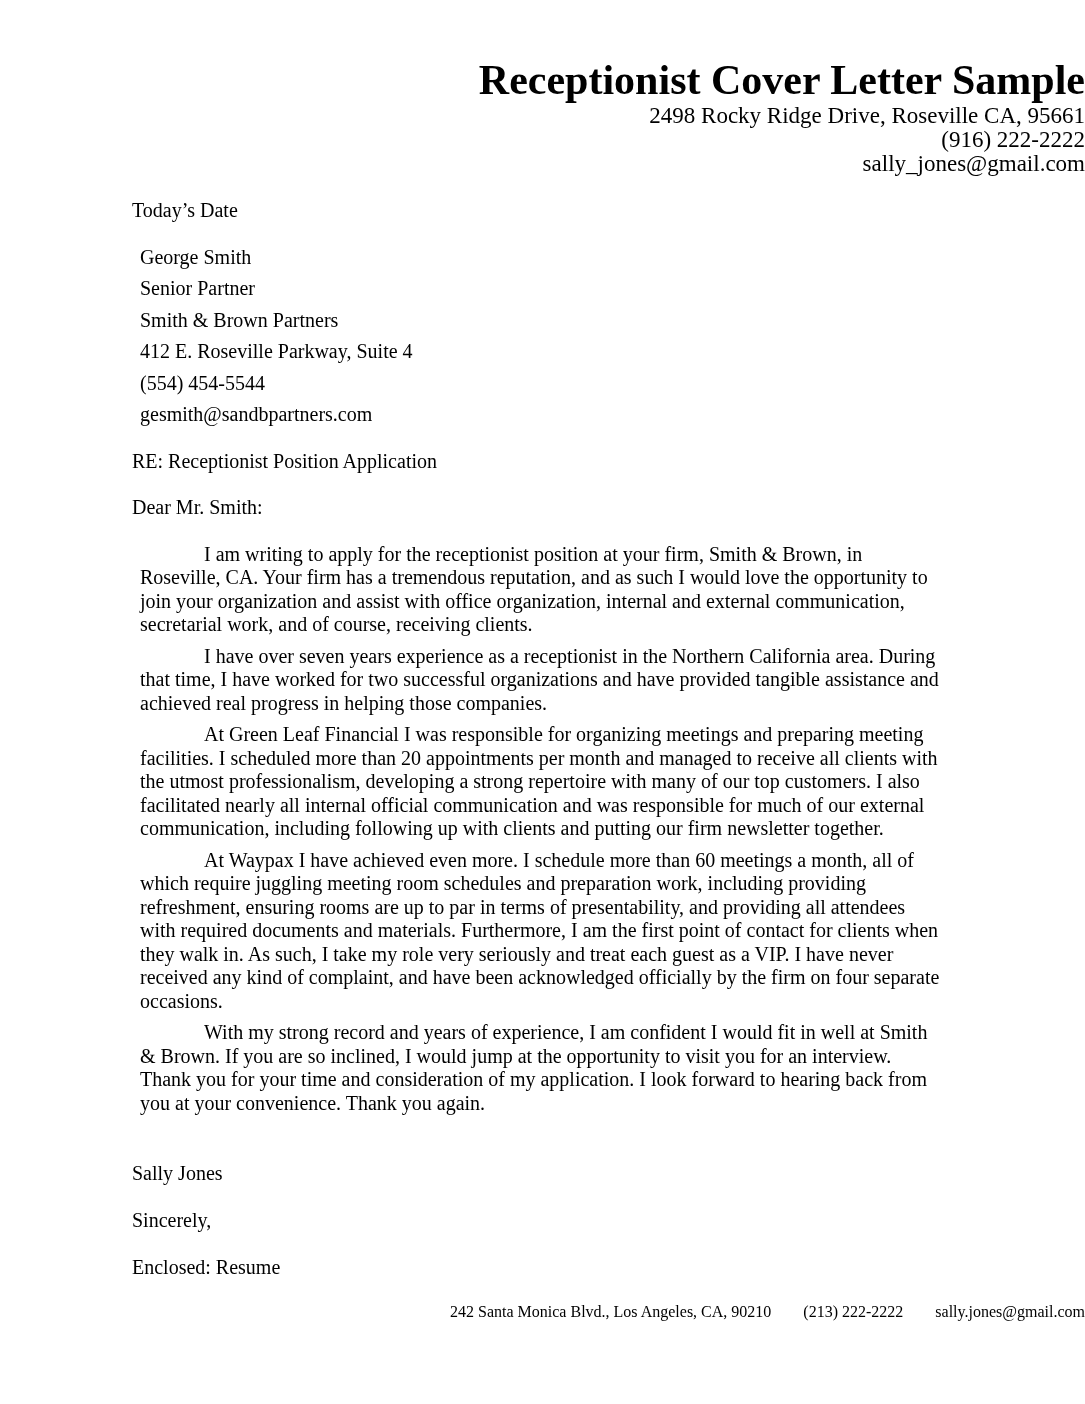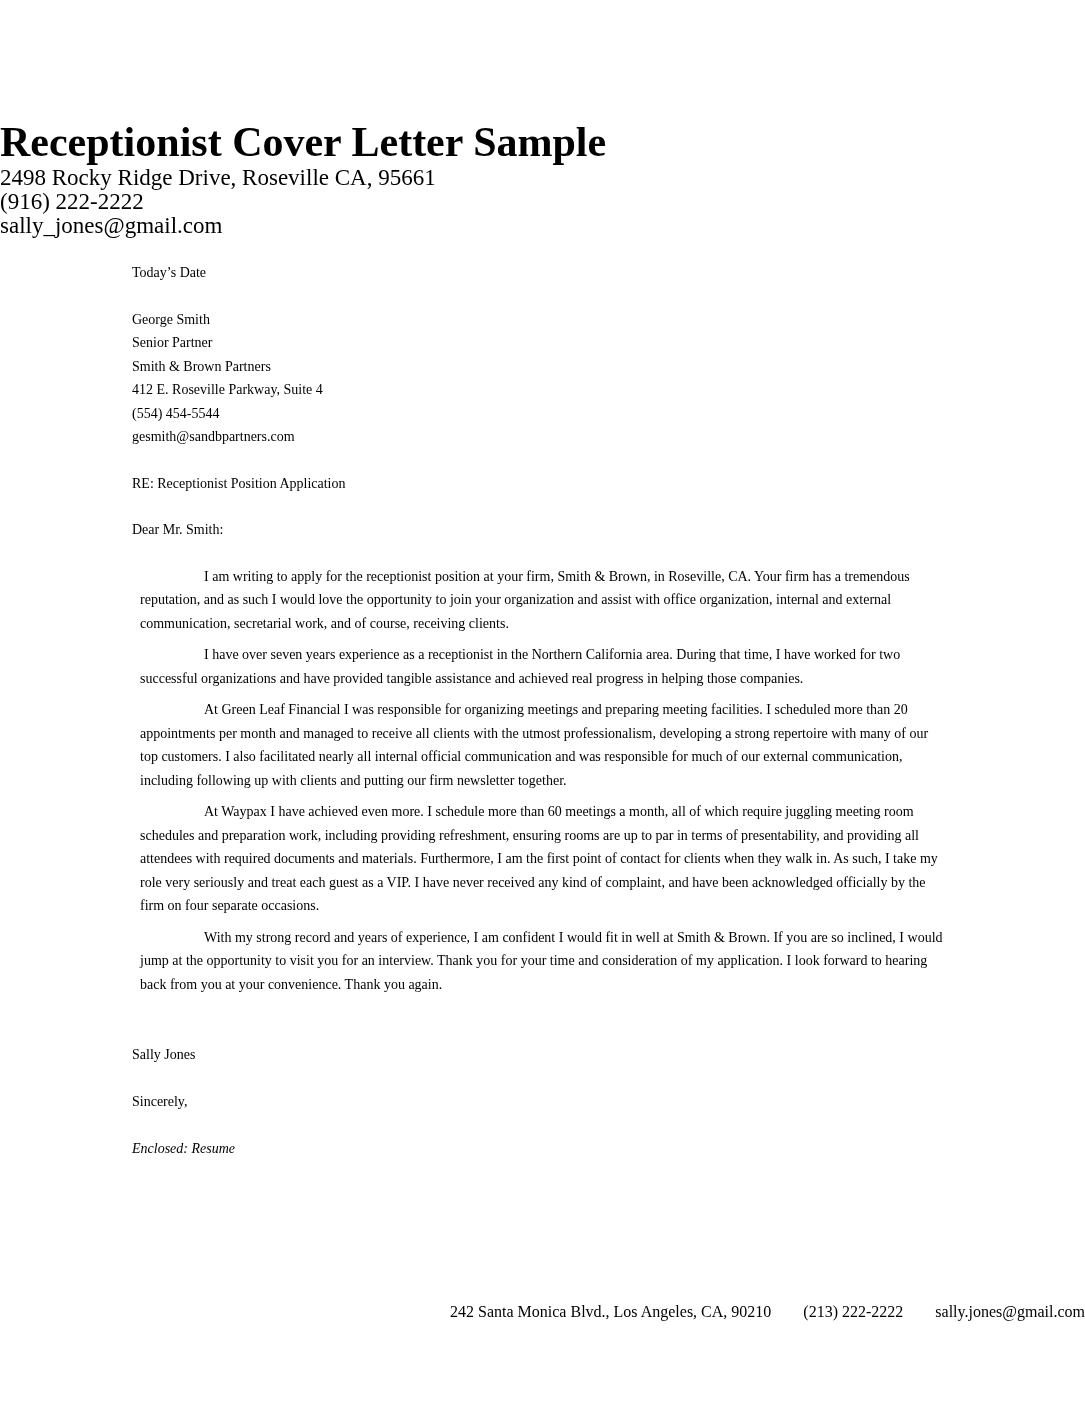--- a/index.html
+++ b/index.html
@@ -10,45 +10,45 @@
   .page {
     position: relative;
     width: 1085px;
     height: 1404px;
     background: #ffffff;
     color: #000000;
     font-family: "Liberation Serif", "DejaVu Serif", serif;
     overflow: hidden;
   }
   .header {
-    text-align: left;
-    padding-top: 118px;
+    text-align: right;
+    padding-top: 56px;
   }
   .doc-title {
     margin: 0;
     font-size: 42px;
     font-weight: bold;
     line-height: 48px;
     letter-spacing: 0px;
   }
   .header-contact {
     font-size: 23px;
     line-height: 24px;
   }
   .letter {
     margin: 0 133px 0 132px;
-    font-size: 14px;
+    font-size: 20px;
     line-height: 23.5px;
     text-align: left;
   }
   .block {
     margin: 23px 0 0 0;
   }
   .line {
-    margin: 0;
+    margin: 8px;
   }
   .paragraphs p {
     margin: 8px;
     text-indent: 64px;
   }
   .footer {
     position: absolute;
     left: 0;
     right: 0;
     top: 1302px;
@@ -93,21 +93,21 @@
       <p>I have over seven years experience as a receptionist in the Northern California area. During that time, I have worked for two successful organizations and have provided tangible assistance and achieved real progress in helping those companies.</p>
       <p>At Green Leaf Financial I was responsible for organizing meetings and preparing meeting facilities. I scheduled more than 20 appointments per month and managed to receive all clients with the utmost professionalism, developing a strong repertoire with many of our top customers. I also facilitated nearly all internal official communication and was responsible for much of our external communication, including following up with clients and putting our firm newsletter together.</p>
       <p>At Waypax I have achieved even more. I schedule more than 60 meetings a month, all of which require juggling meeting room schedules and preparation work, including providing refreshment, ensuring rooms are up to par in terms of presentability, and providing all attendees with required documents and materials. Furthermore, I am the first point of contact for clients when they walk in. As such, I take my role very seriously and treat each guest as a VIP. I have never received any kind of complaint, and have been acknowledged officially by the firm on four separate occasions.</p>
       <p>With my strong record and years of experience, I am confident I would fit in well at Smith &amp; Brown. If you are so inclined, I would jump at the opportunity to visit you for an interview. Thank you for your time and consideration of my application. I look forward to hearing back from you at your convenience. Thank you again.</p>
     </div>
 
     <div class="block" style="margin-top:47px;">Sally Jones</div>
 
     <div class="block">Sincerely,</div>
 
-    <div class="block" style="margin-top:24px;font-style:italic;">Enclosed: Resume</div>
+    <div class="block" style="margin-top:24px;">Enclosed: Resume</div>
 
   </div>
 
   <div class="footer">
     <span>242 Santa Monica Blvd., Los Angeles, CA, 90210</span>
     <span>(213) 222-2222</span>
     <span>sally.jones@gmail.com</span>
   </div>
 
 </div>

